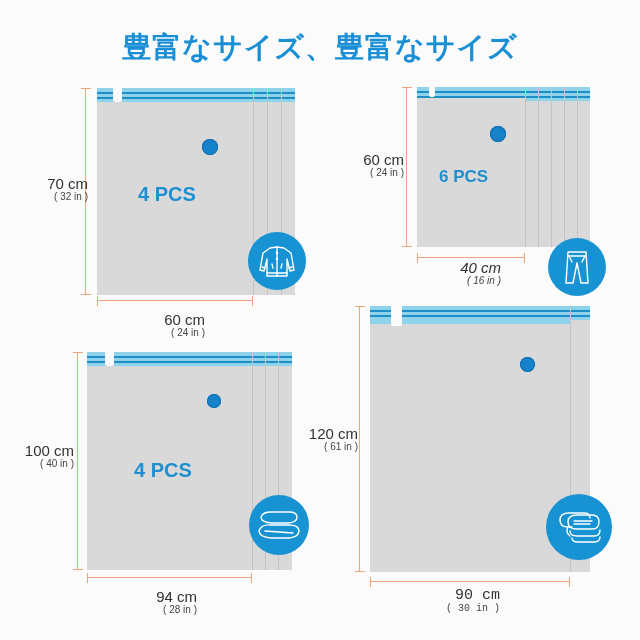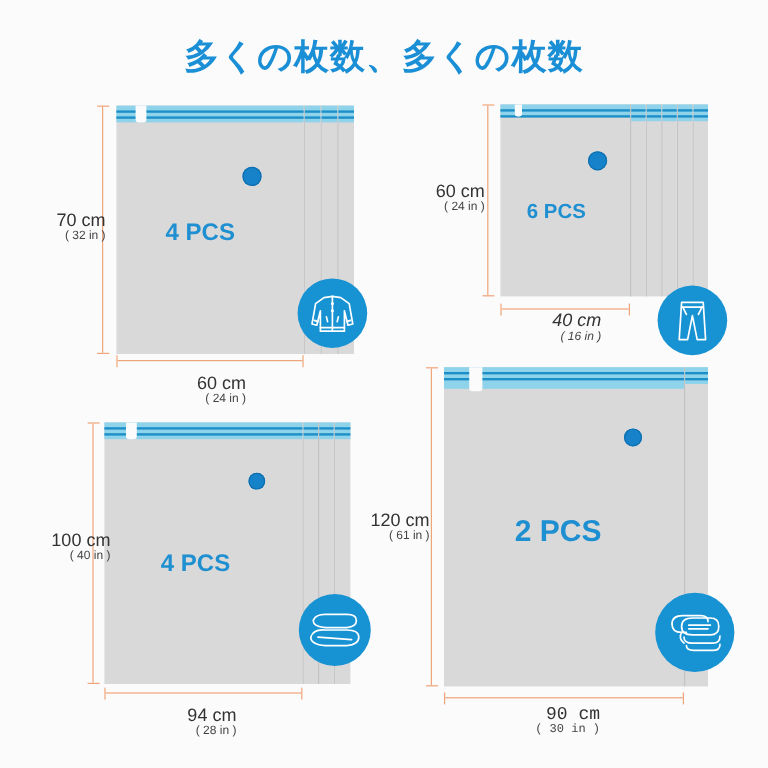--- a/index.html
+++ b/index.html
@@ -25,21 +25,21 @@
   .dim-h::after { content: ""; position: absolute; top: 4px; left: 0; right: 0; border-top: 1px solid #f0a47a; }
   .lbl { position: absolute; text-align: right; color: #333; white-space: nowrap; }
   .lbl .cm { font-size: 15px; line-height: 15px; }
   .lbl .in { font-size: 10px; line-height: 11px; color: #444; }
   .badge { position: absolute; width: 58px; height: 58px; border-radius: 50%; background: #1792d2; }
   .badge svg { position: absolute; left: 0; top: 0; }
 </style>
 </head>
 <body>
 
-<div class="title">多くの枚数、多くの枚数</div>
+<div class="title">豊富なサイズ、豊富なサイズ</div>
 
 <div class="bag" style="left:97px; top:88px; width:200px; height:207px;">
   <div class="sheet" style="left:184px; width:14px;">
       <div class="zip"></div>
     </div>
   <div class="sheet" style="left:170px; width:14px;">
       <div class="zip"></div>
     </div>
   <div class="sheet" style="left:156px; width:14px;">
       <div class="zip"></div>
@@ -125,21 +125,21 @@
       <div class="zip"></div>
     </div>
   <div class="front" style="width:165px;">
     <div class="zip"></div>
     <div class="notch" style="left:18px;"></div>
     <div class="valve" style="left:120px; top:42px; width:14px; height:14px;"></div>
     <div class="pcs" style="left:47px; top:107px; font-size:20px;">4 PCS</div>
   </div>
 </div>
 <div class="dim-v" style="left:73px; top:352px; height:218px;"></div>
-<div class="lbl" style="left:14px; top:443px; width:60px;margin-left:18px;">
+<div class="lbl" style="left:14px; top:443px; width:60px;">
   <div class="cm">100 cm</div>
   <div class="in">( 40 in )</div>
 </div>
 <div class="dim-h" style="left:87px; top:573px; width:165px;"></div>
 <div class="lbl" style="left:137px; top:589px; width:60px;">
   <div class="cm">94 cm</div>
   <div class="in">( 28 in )</div>
 </div>
 <div class="badge" style="left:249px; top:495px; width:60px; height:60px;">
   <svg width="60" height="60" viewBox="0 0 60 60" fill="none" stroke="#fff" stroke-width="1.4" stroke-linejoin="round" stroke-linecap="round">
@@ -150,21 +150,20 @@
 </div>
 
 <div class="bag" style="left:370px; top:306px; width:220px; height:266px;">
   <div class="sheet" style="left:200px; width:20px;">
       <div class="zip"></div>
     </div>
   <div class="front" style="width:200px;">
     <div class="zip" style="height:18px;"></div>
     <div class="notch" style="left:21px; width:11px; height:20px;"></div>
     <div class="valve" style="left:150px; top:51px; width:15px; height:15px;"></div>
-    <div class="pcs" style="left:59px; top:123px; font-size:25px;">2 PCS</div>
   </div>
 </div>
 <div class="dim-v" style="left:355px; top:306px; height:266px;"></div>
 <div class="lbl" style="left:298px; top:426px; width:60px;">
   <div class="cm">120 cm</div>
   <div class="in">( 61 in )</div>
 </div>
 <div class="dim-h" style="left:370px; top:577px; width:200px;"></div>
 <div class="lbl" style="left:440px; top:588px; width:60px;font-family:Liberation Mono, monospace;">
   <div class="cm">90 cm</div>

